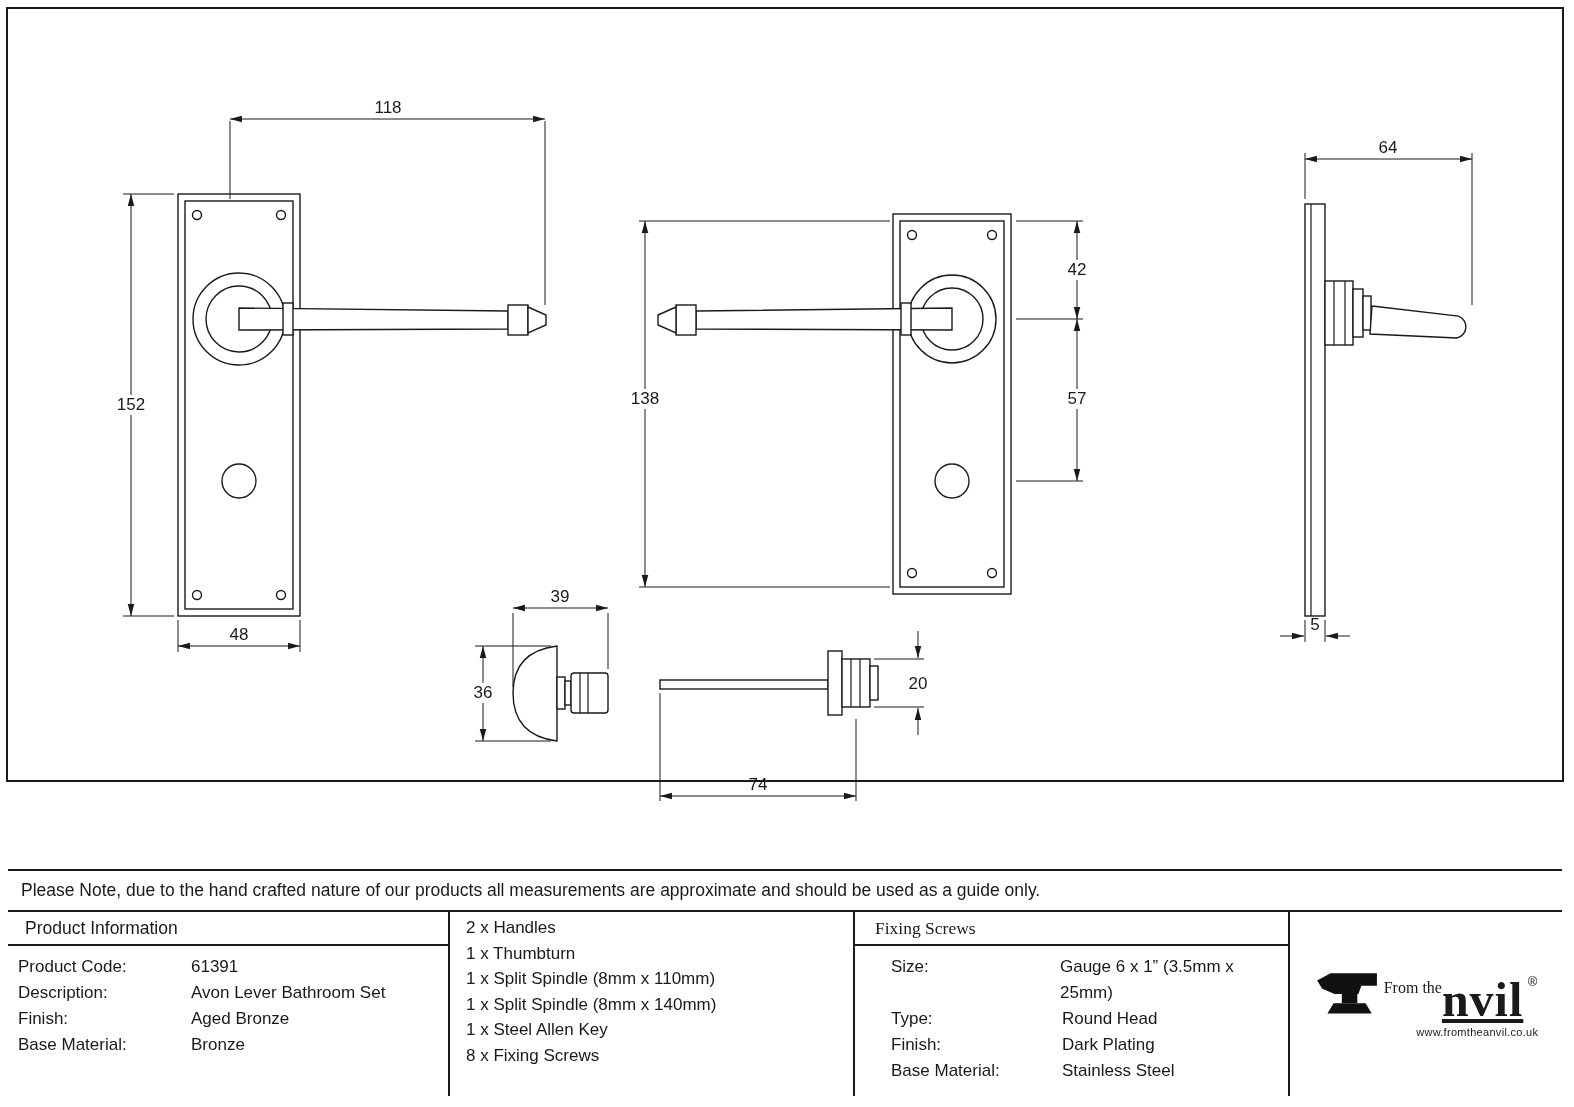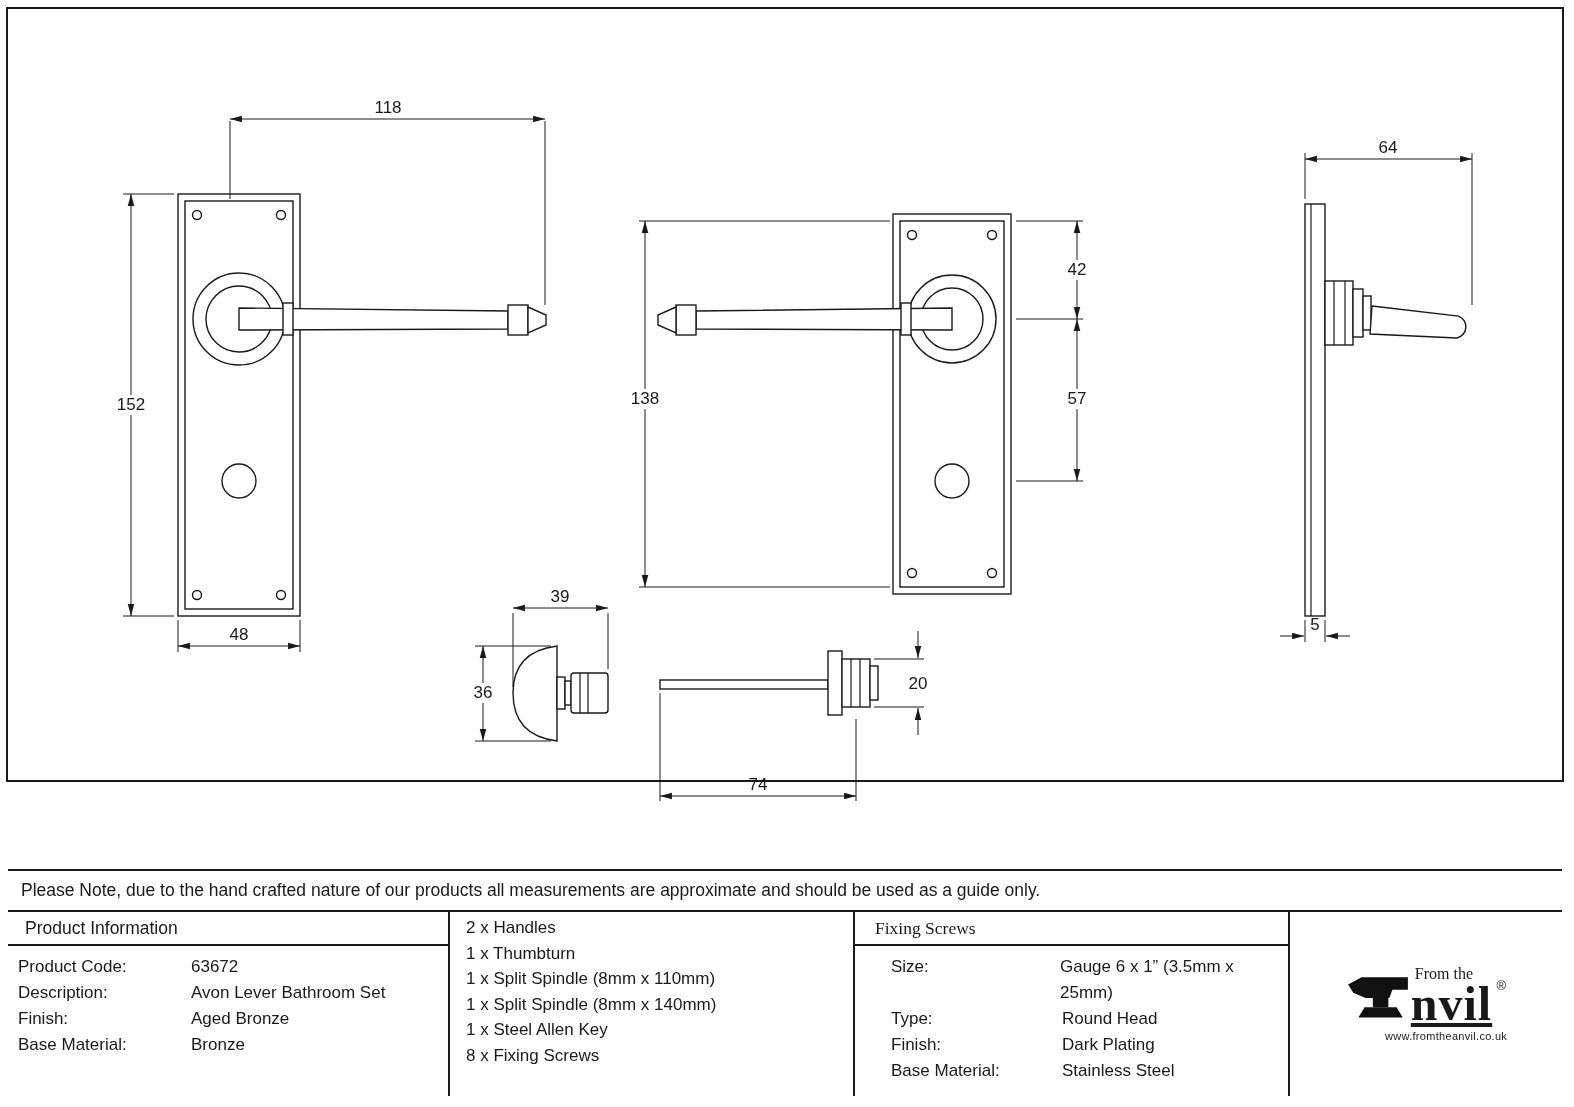--- a/index.html
+++ b/index.html
@@ -39,21 +39,21 @@
   .kv-row { display:flex; line-height:26px;gap:36px; }
   .col-product .kv-label { width:137px; }
   .col-fixing .kv-label { width:135px; }
   .col-pack .t-body { padding:3px 0 0 16px; line-height:25.5px; }
 
   
   .logo { display:flex; flex-direction:column; align-items:center; }
   .logo-main { display:flex; align-items:flex-end; }
   .anvil-icon { margin-bottom:1px; }
   .anvil-icon polygon, .anvil-icon rect { fill:#111; }
-  .logo-text { display:flex; flex-direction:column; line-height:1; }
+  .logo-text { display:flex; flex-direction:row; line-height:1; }
   .logo-tagline { font-family:"Liberation Serif", serif; font-size:16px; padding-left:4px; margin-bottom:2px; }
   .logo-brand { font-family:"Liberation Serif", serif; font-weight:700; font-size:48px; line-height:0.85;
                 letter-spacing:1px; position:relative; padding-right:15px;text-decoration:underline; }
   .reg { font-size:13px; font-weight:400; position:absolute; top:-4px; right:0;
          font-family:"Liberation Sans", sans-serif; }
   .logo-url { font-size:11px; margin-top:5px; letter-spacing:0.3px; align-self:flex-end; }
 </style>
 </head>
 <body>
 
@@ -210,21 +210,21 @@
       <span>Please Note, due to the hand crafted nature of our products all measurements are approximate and should be used as a guide only.</span>
     </div>
 
     <div class="info-table">
 
       <div class="t-col col-product">
         <div class="t-header">Product Information</div>
         <div class="t-body">
           <div class="kv-row">
             <span class="kv-label">Product Code:</span>
-            <span class="kv-value">63672</span>
+            <span class="kv-value">61391</span>
           </div>
           <div class="kv-row">
             <span class="kv-label">Description:</span>
             <span class="kv-value">Avon Lever Bathroom Set</span>
           </div>
           <div class="kv-row">
             <span class="kv-label">Finish:</span>
             <span class="kv-value">Aged Bronze</span>
           </div>
           <div class="kv-row">

